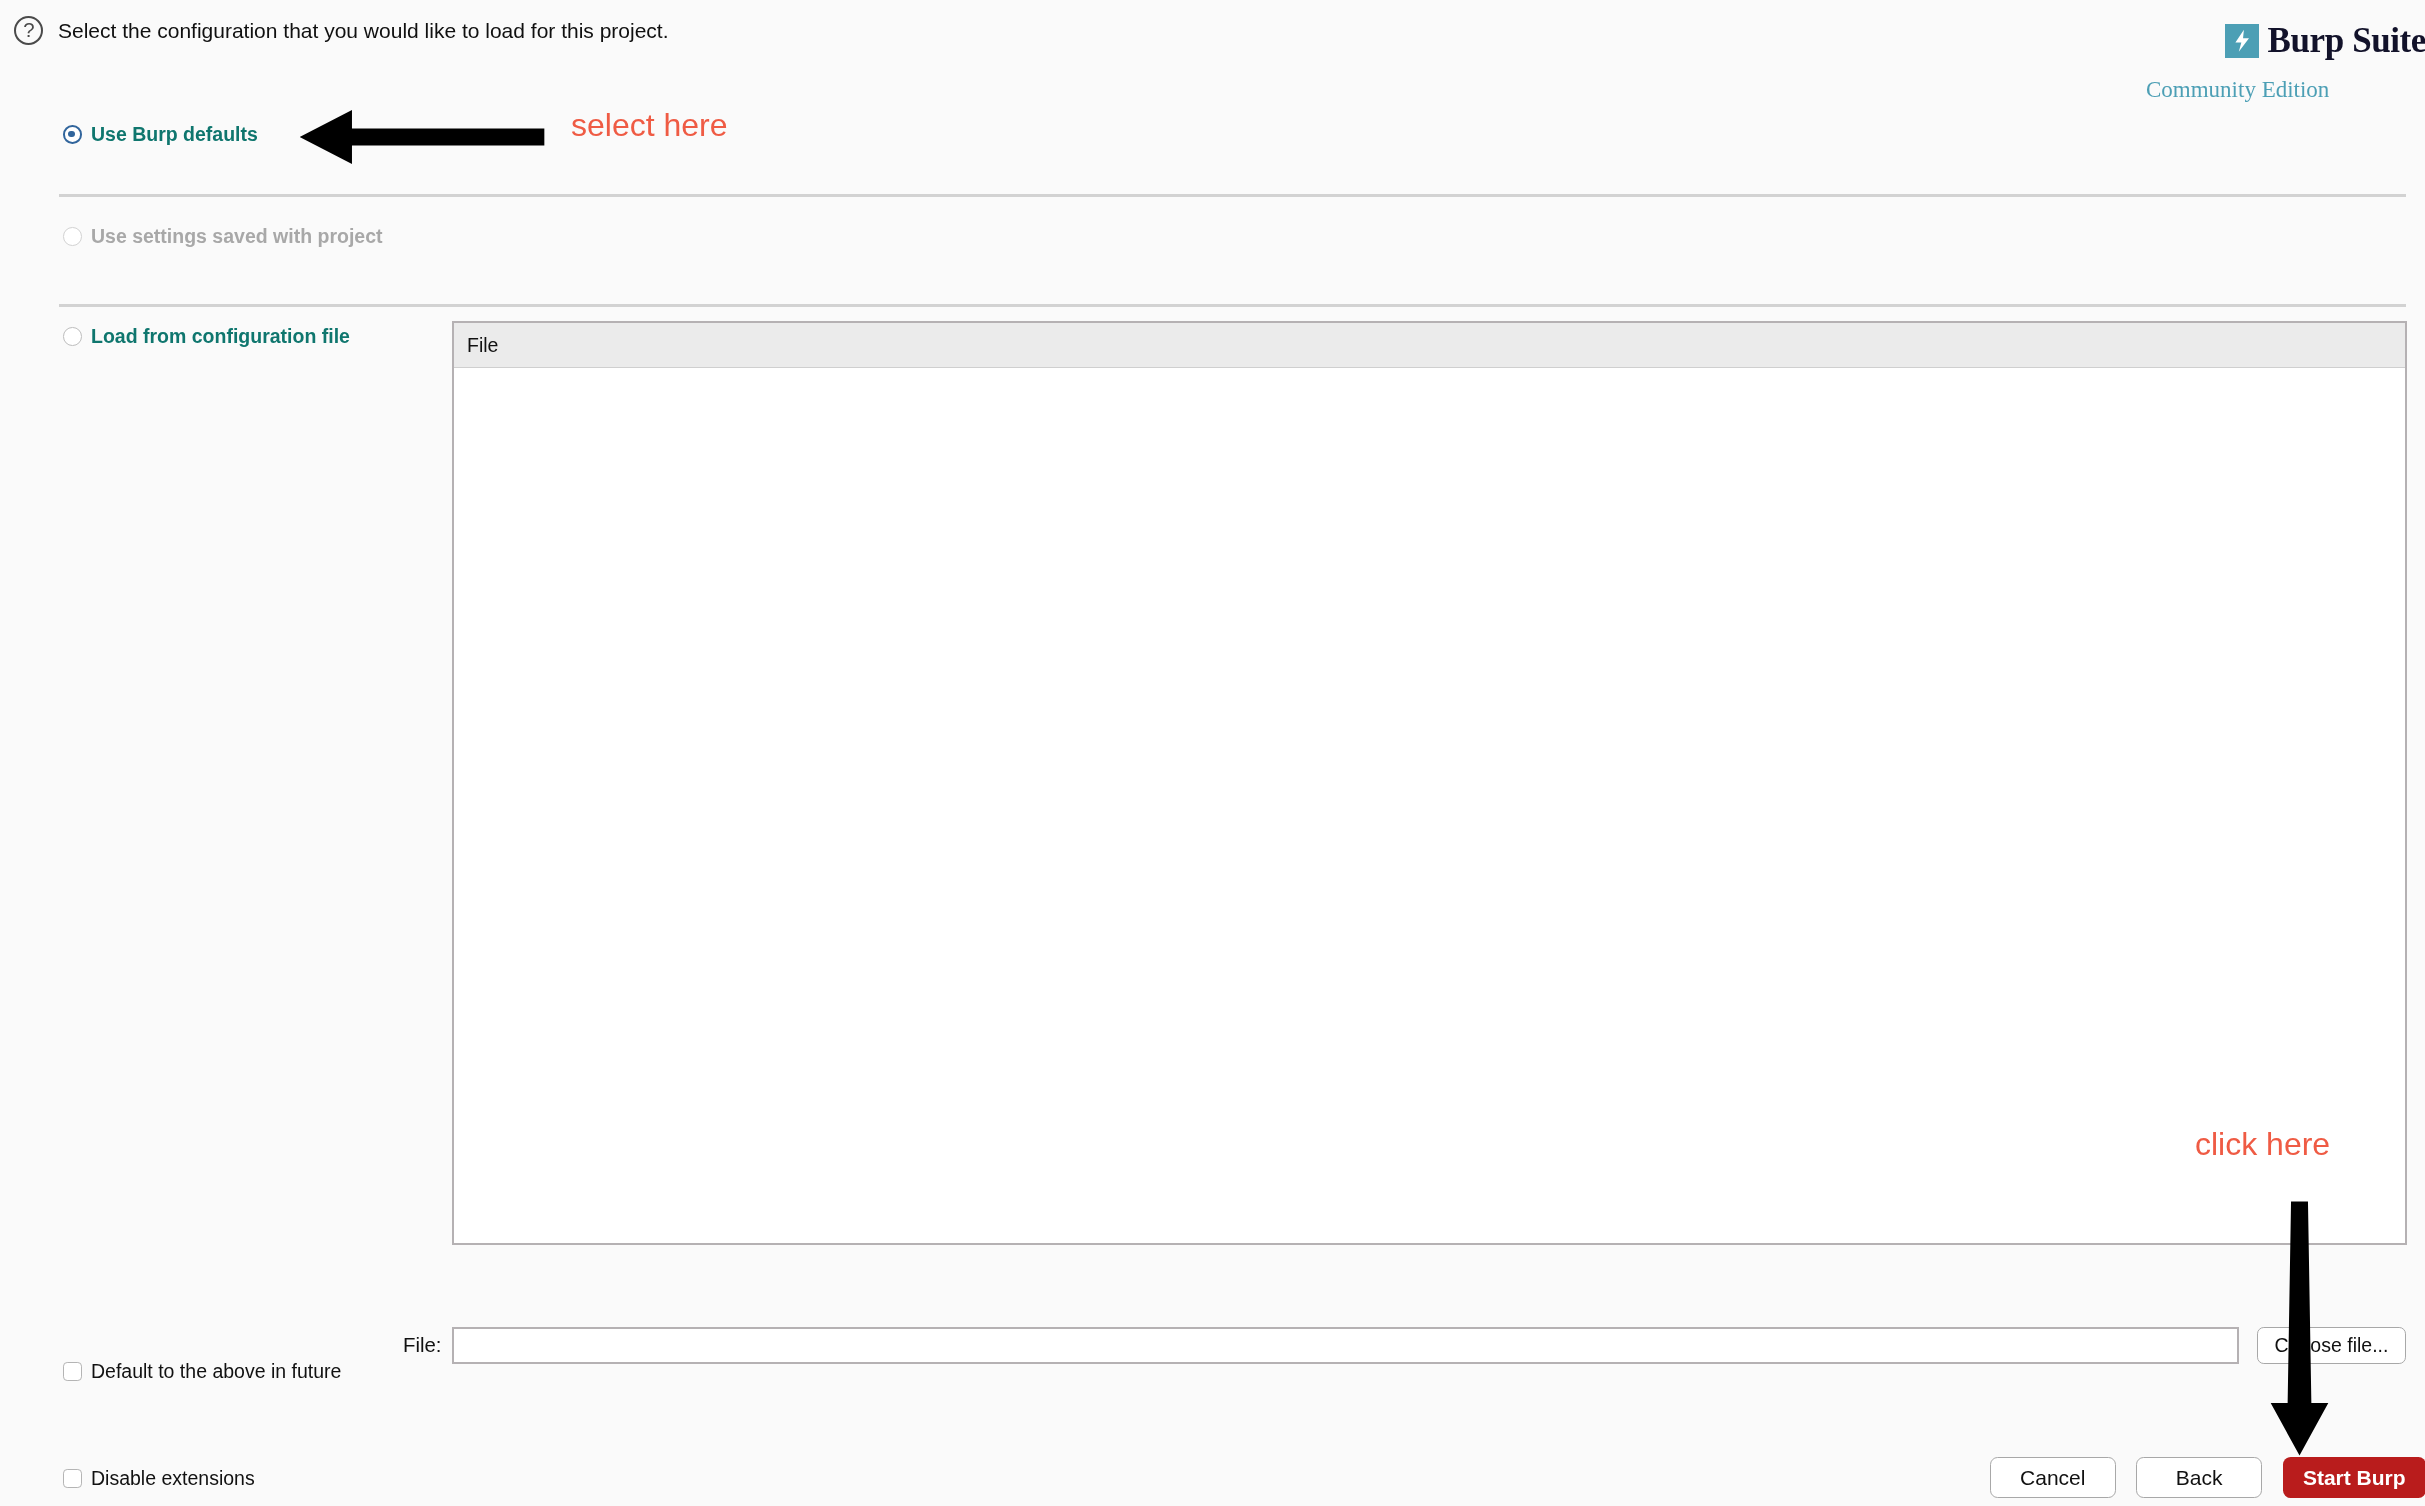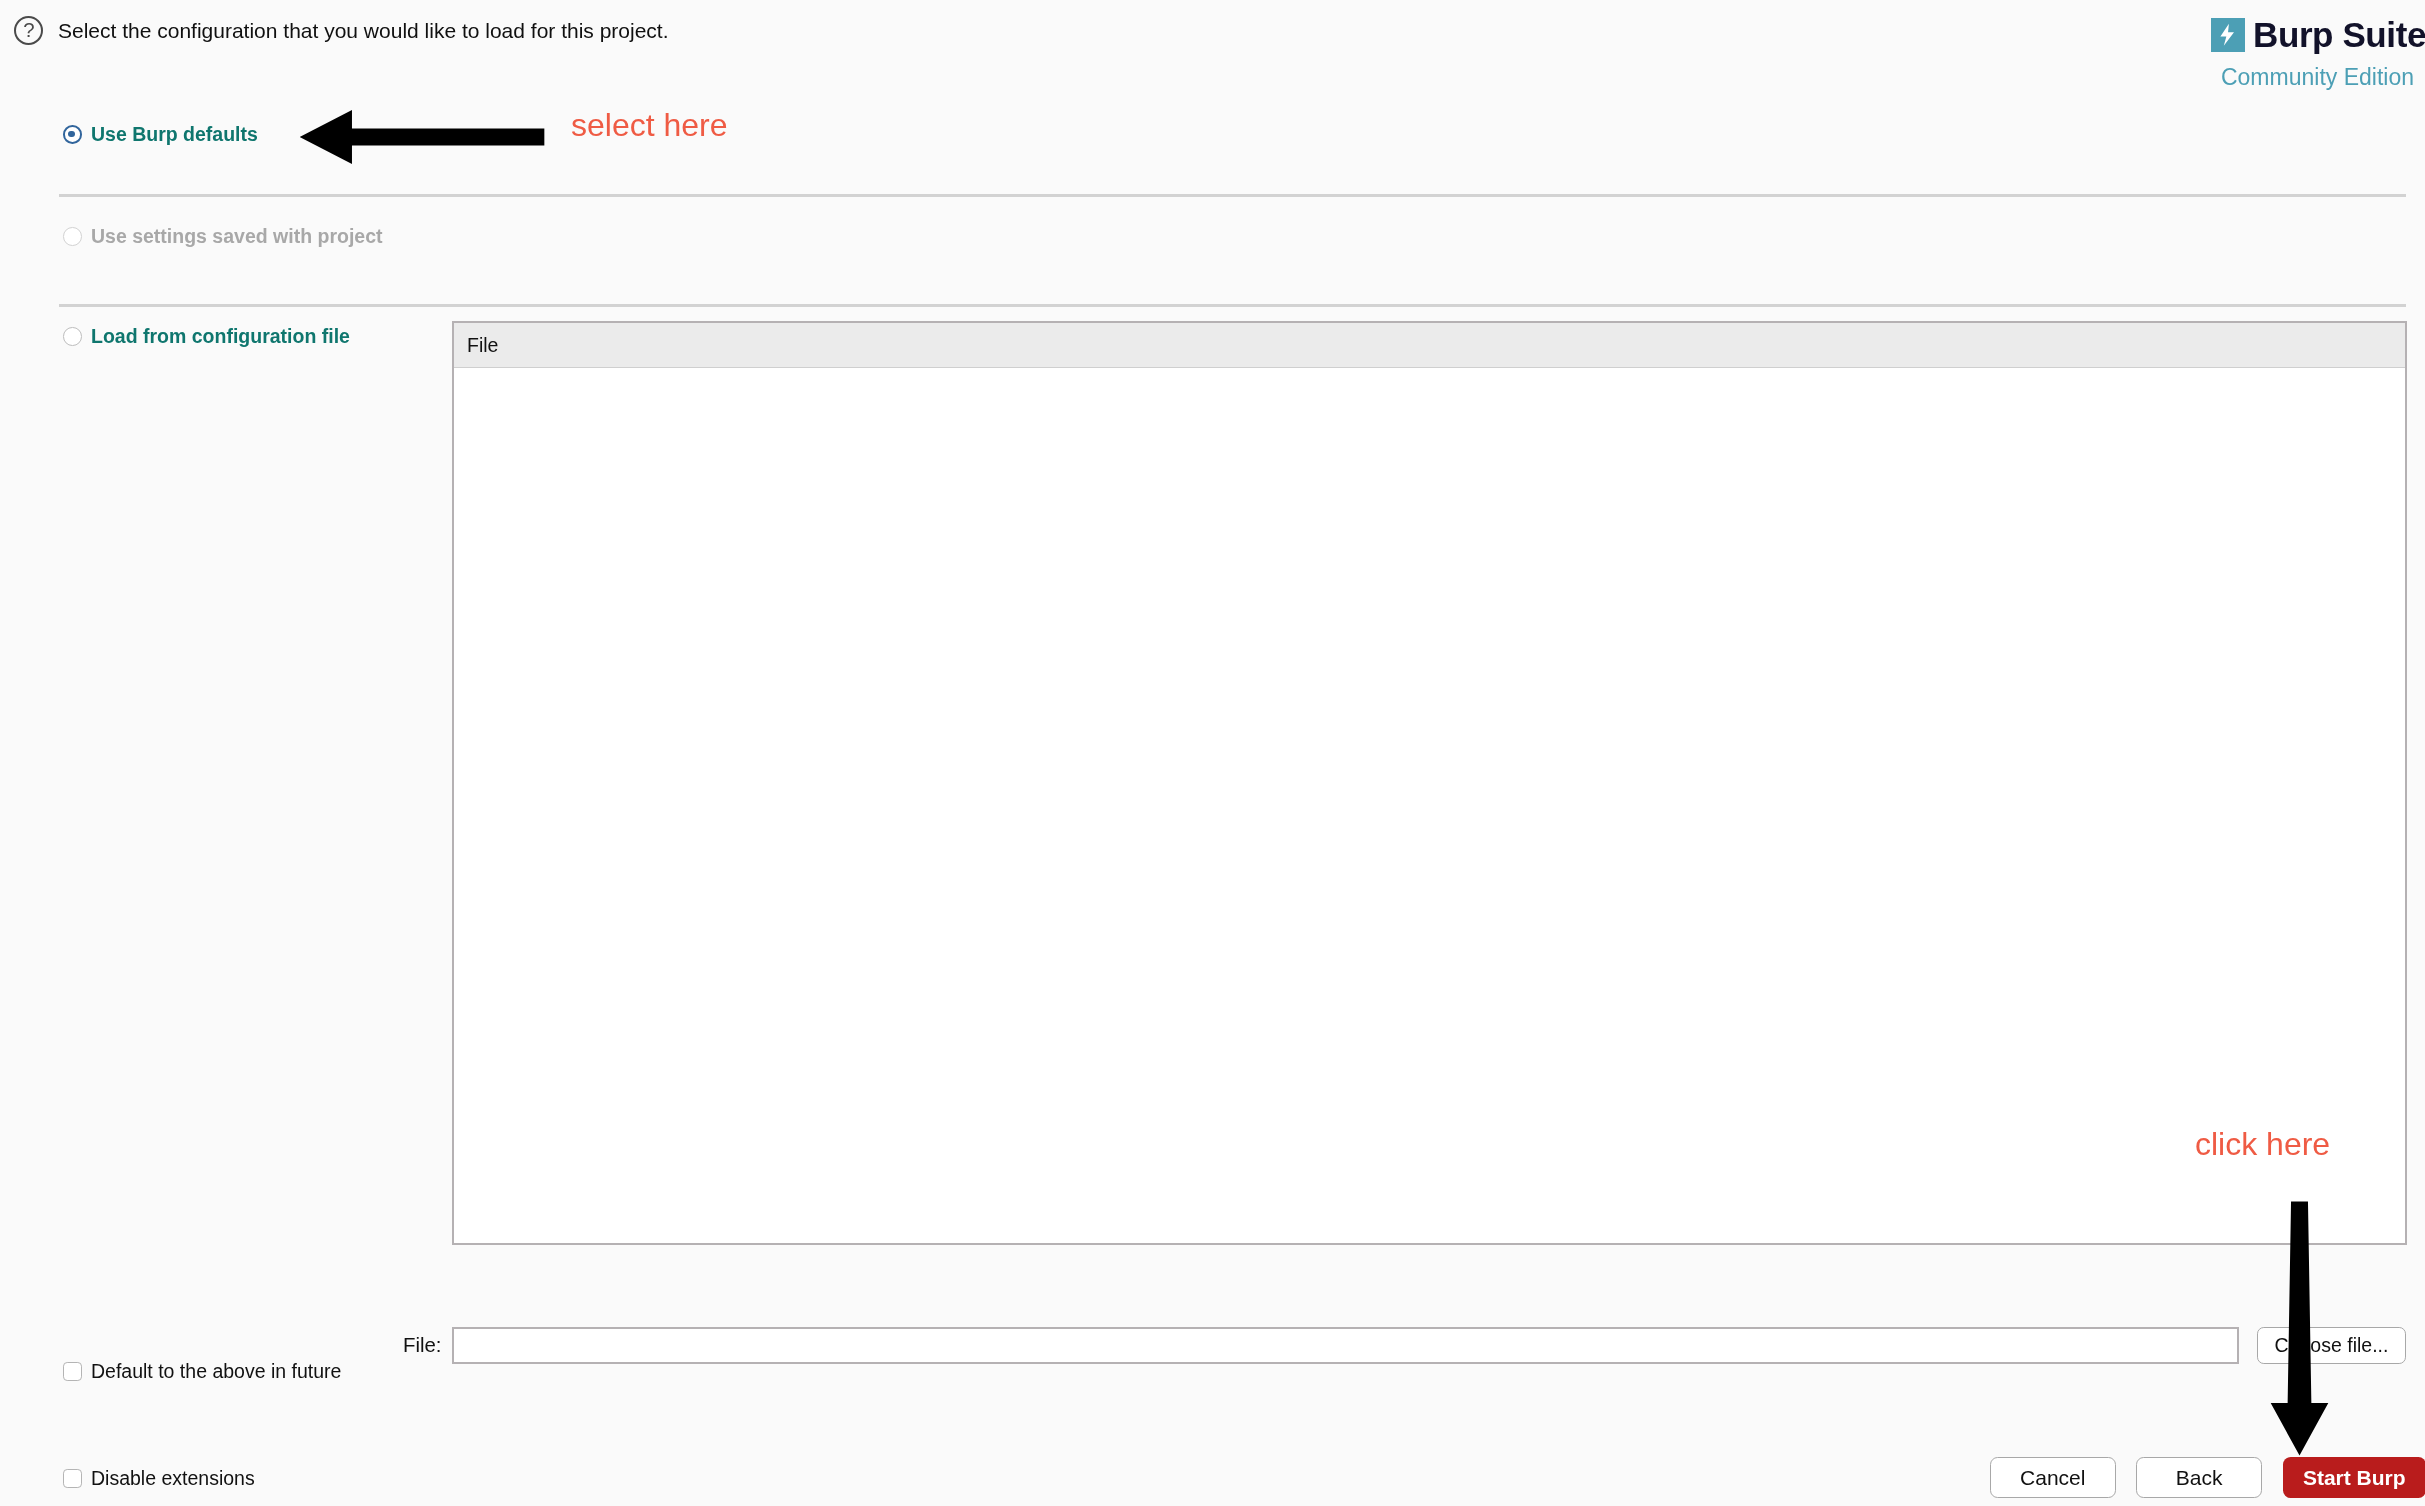--- a/index.html
+++ b/index.html
@@ -39,23 +39,23 @@
     position: absolute;
     left: 58px; top: 18.7px;
     font-size: 21px;
     color: #101010;
     white-space: nowrap;
   }
 
   
   #brand {
     position: absolute;
-    right: 0px; top: 15px;
+    right: 0px; top: 21px;
     width: 280px;
-    text-align: right;
+    font-family: Liberation Serif, serif;
   }
   #brand-top {
     display: flex;
     align-items: center;
     justify-content: flex-end;
     height: 39px;
   }
   #brand-mark {
     width: 34px; height: 34px;
     background: #4c9fb5;
@@ -66,21 +66,21 @@
   }
   #brand-name {
     font-size: 35px;
     font-weight: bold;
     color: #12122a;
     letter-spacing: -0.4px;
     line-height: 37px;
     white-space: nowrap;
   }
   #brand-edition {
-    margin-top: 10px;
+    margin-top: 16px;
     font-size: 23px;
     color: #4c9fb5;
     line-height: 27px;
     white-space: nowrap;
     padding-right: 12px;
   }
 
   
   .divider {
     position: absolute;

